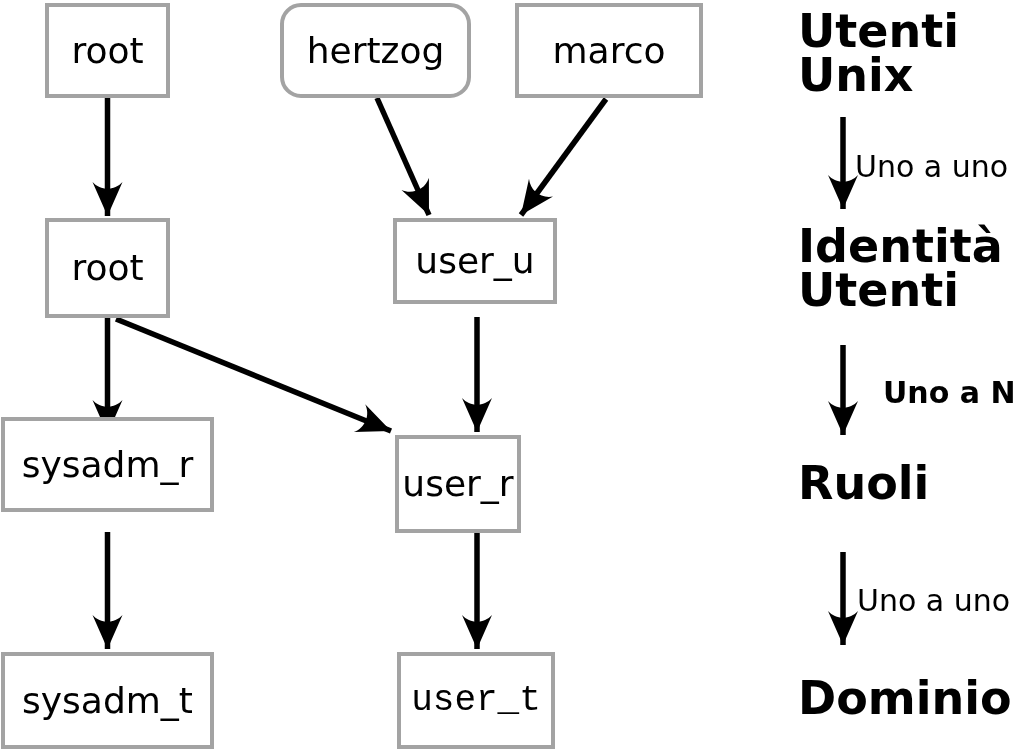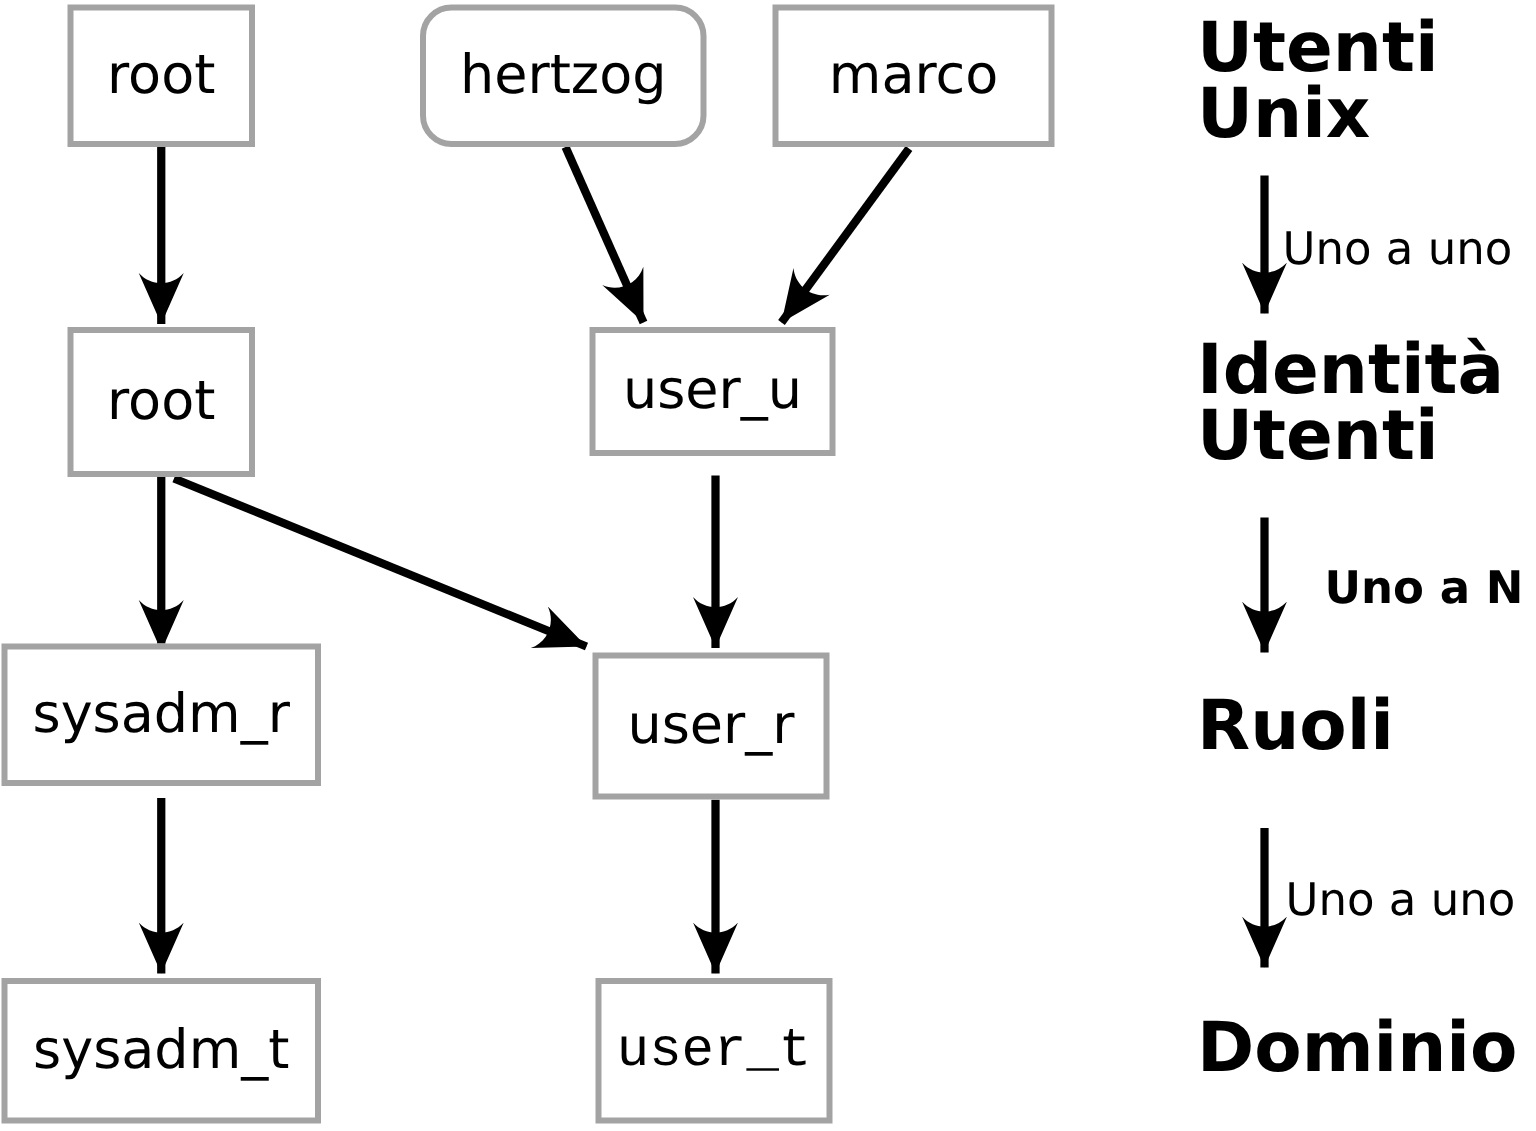--- a/index.html
+++ b/index.html
@@ -80,22 +80,22 @@
     <line class="edge" x1="843" y1="552" x2="843" y2="645" marker-end="url(#ah)"></line>
   </svg>
 
   <div class="node" style="left:45px; top:3px; width:125px; height:95px;">root</div>
   <div class="node" style="left:280px; top:3px; width:191px; height:95px;border-radius:21px;">hertzog</div>
   <div class="node" style="left:515px; top:3px; width:188px; height:95px;">marco</div>
 
   <div class="node" style="left:45px; top:218px; width:125px; height:100px;">root</div>
   <div class="node" style="left:393px; top:218px; width:164px; height:86px;">user_u</div>
 
-  <div class="node" style="left:1px; top:429px; width:213px; height:95px;">sysadm_r</div>
-  <div class="node" style="left:395px; top:435px; width:158px; height:98px;">user_r</div>
+  <div class="node" style="left:1px; top:417px; width:213px; height:95px;">sysadm_r</div>
+  <div class="node" style="left:395px; top:435px; width:126px; height:98px;">user_r</div>
 
   <div class="node" style="left:1px; top:652px; width:213px; height:97px;text-align:center;">sysadm_t</div>
   <div class="node" style="left:397px; top:652px; width:158px; height:97px;font-family:Liberation Mono, monospace;">user_t</div>
 
   <div class="legend-title" style="top:9px;">
     <div>Utenti</div>
     <div>Unix</div>
   </div>
 
   <div class="legend-relation" style="left:855px; top:152px;">Uno a uno</div>

